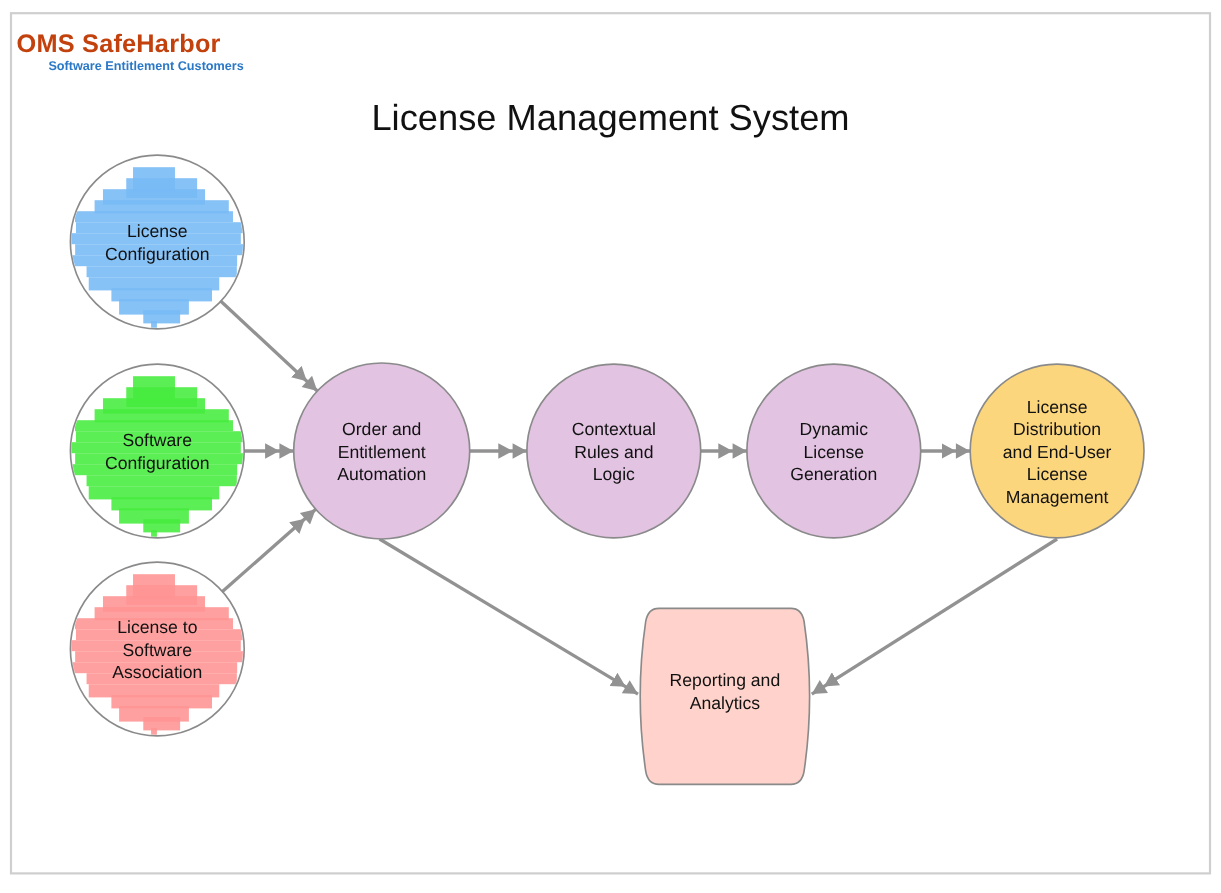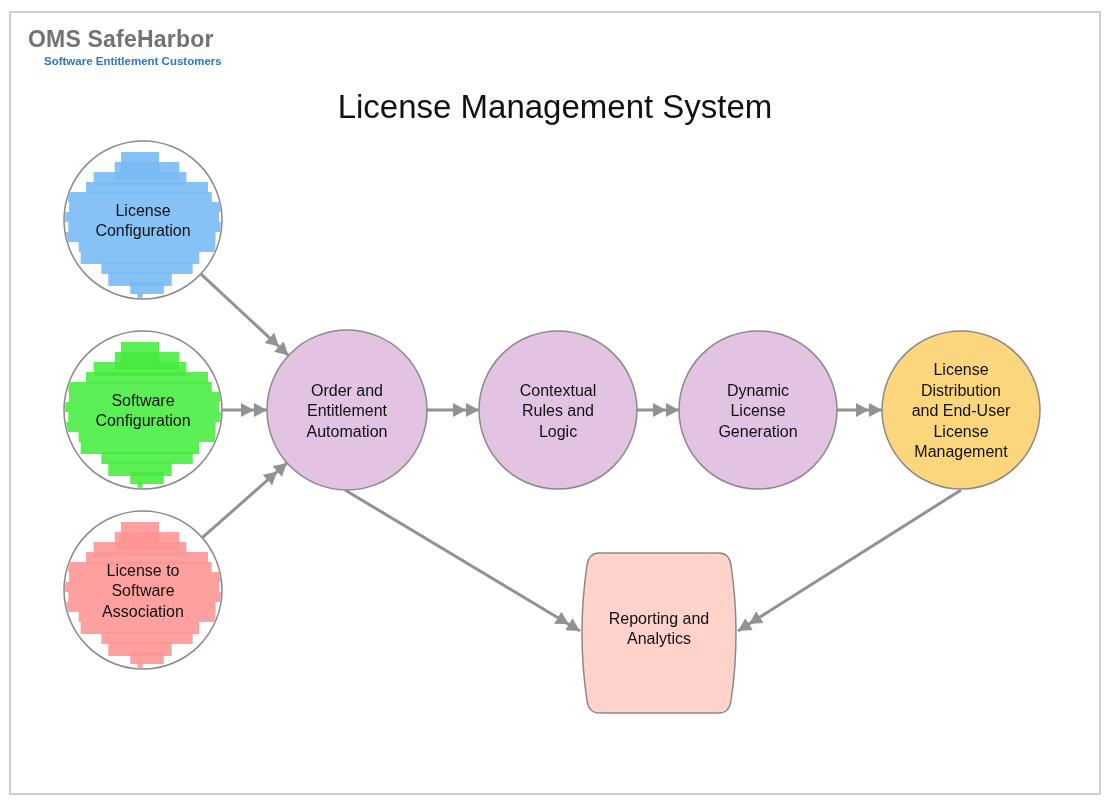--- a/index.html
+++ b/index.html
@@ -1,21 +1,21 @@
 <!DOCTYPE html>
 <html><head>
 <meta charset="utf-8">
 <style>
   html, body { margin: 0; padding: 0; background: #ffffff; }
   body { width: 1110px; height: 812px; position: relative; overflow: hidden;
          font-family: "Liberation Sans", sans-serif; }
   .frame { position: absolute; left: 9px; top: 11px; width: 1092px; height: 784px;
            border: 2px solid #cfcfcf; box-sizing: border-box; background: #fff; }
-  .brand { position: absolute; left: 28px; top: 26px; font-weight: bold;
-           font-size: 23px; color: #737373; letter-spacing: 0.2px;
+  .brand { position: absolute; left: 15px; top: 26px; font-weight: bold;
+           font-size: 23px; color: #c2410c; letter-spacing: 0.2px;
            font-family: "Liberation Sans", sans-serif; }
   .brand-sub { position: absolute; left: 44px; top: 55px; font-weight: bold;
                font-size: 11.5px; color: #2a78c6; font-family: "Liberation Sans", sans-serif; }
   .title { position: absolute; left: 0; width: 1110px; top: 88px; text-align: center;
            font-size: 33px; color: #111; font-family: "Liberation Sans", sans-serif; }
   svg.diagram { position: absolute; left: 0; top: 0; }
   .node-label { font-family: "Liberation Sans", sans-serif; font-size: 16px; fill: #111; }
 </style>
 </head>
 <body>

